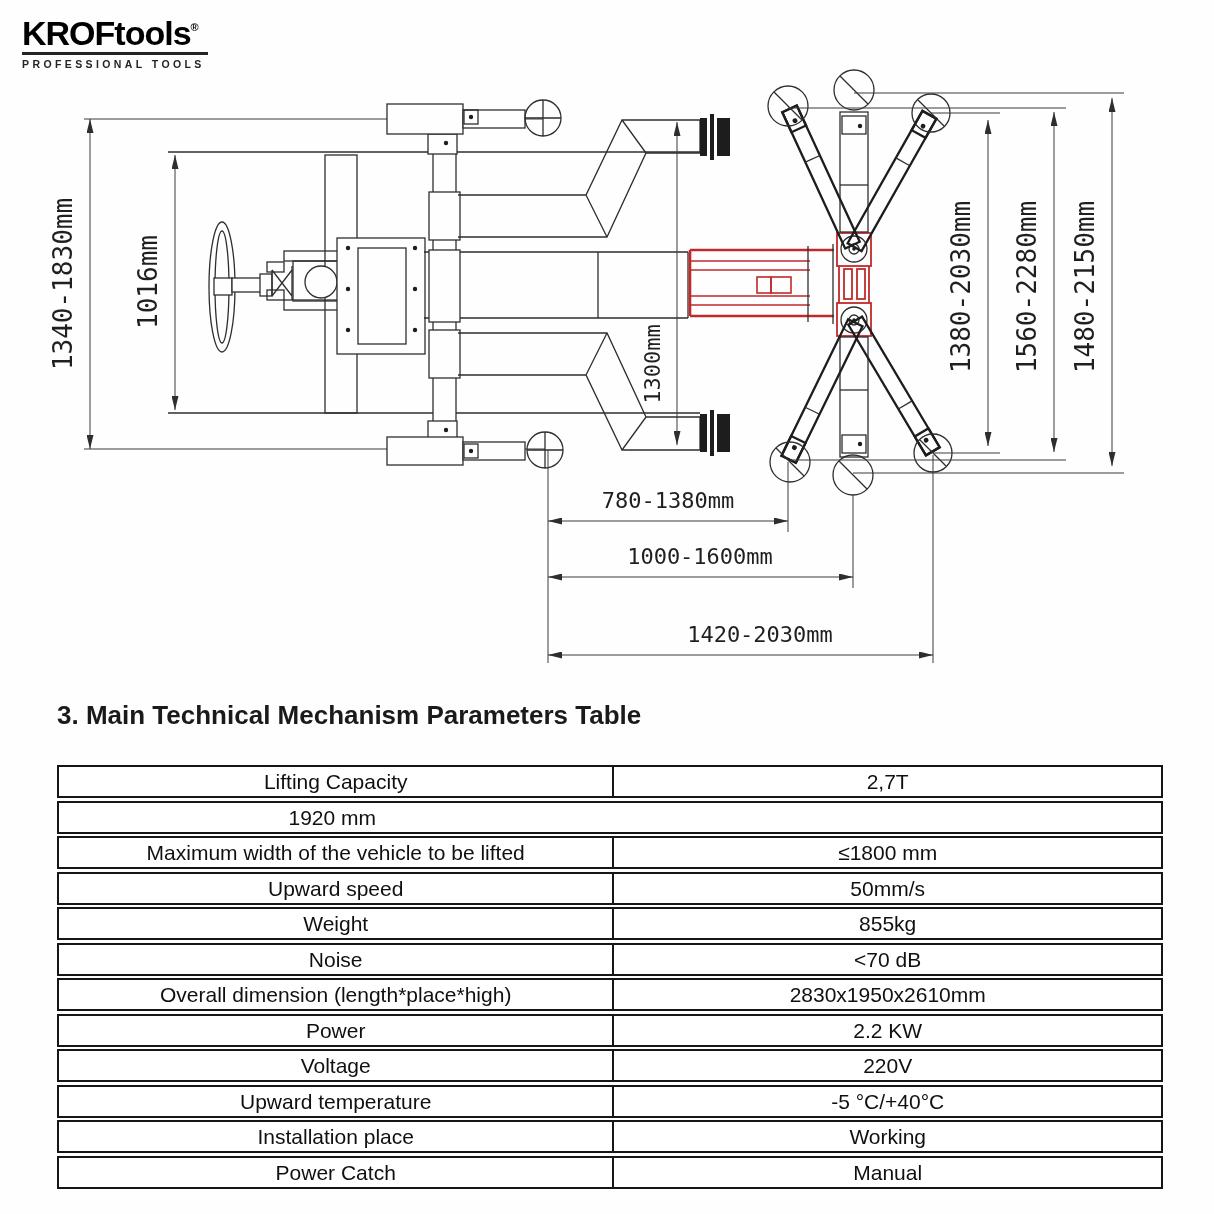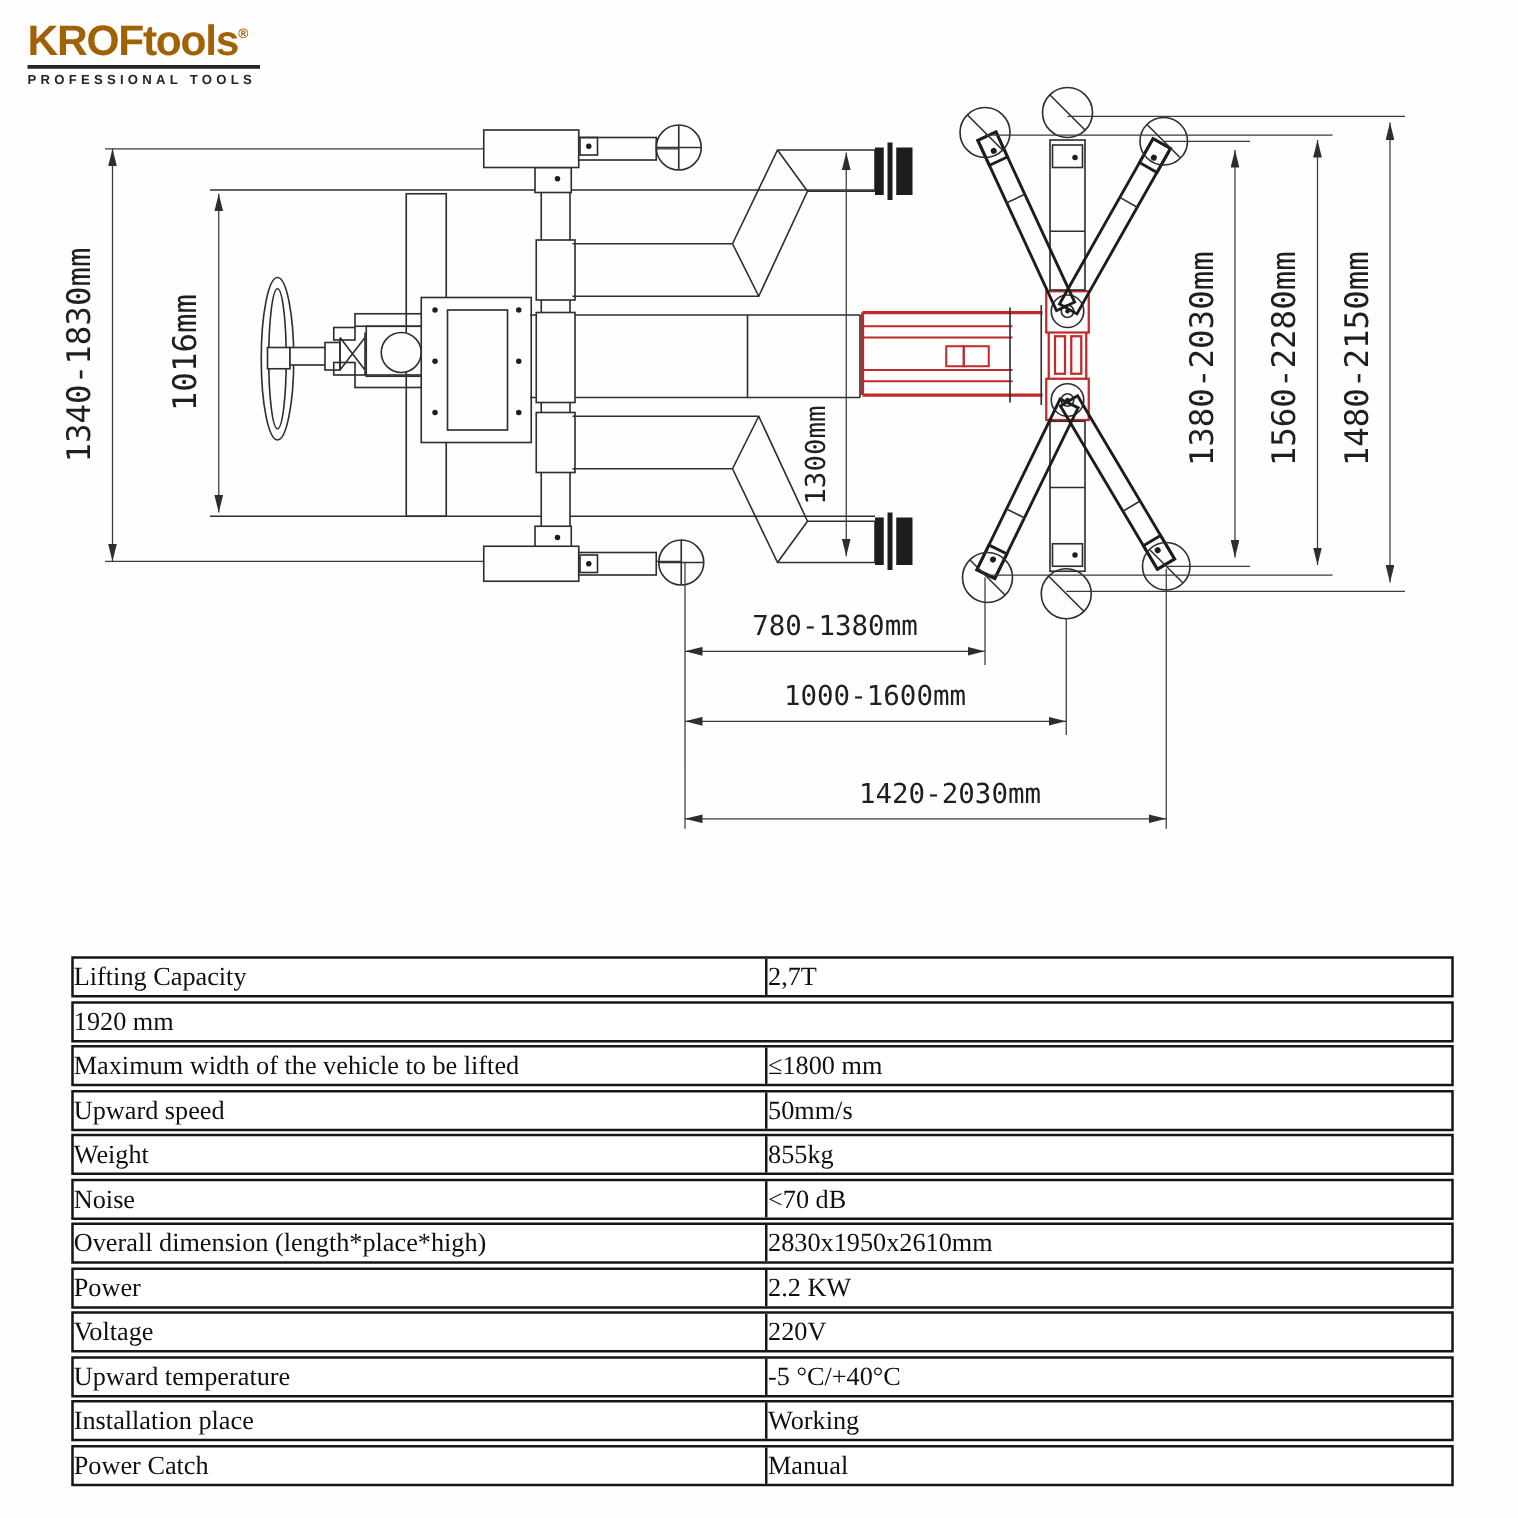--- a/index.html
+++ b/index.html
@@ -1,41 +1,41 @@
 <!DOCTYPE html>
 <html><head>
 <meta charset="utf-8">
 <style>
   html,body{margin:0;padding:0;background:#ffffff;}
   .page{position:relative;width:1214px;height:1214px;background:#fefefe;font-family:"Liberation Sans",sans-serif;color:#151515;overflow:hidden;}
 
   
   .logo{position:absolute;left:22px;top:10px;width:186px;}
-  .logo-word{font-weight:bold;font-size:34px;letter-spacing:-1px;color:#a16207;line-height:34px;white-space:nowrap;}
+  .logo-word{font-weight:bold;font-size:34px;letter-spacing:-1px;color:#000000;line-height:34px;white-space:nowrap;}
   .logo-word .lt{font-weight:600;}
   .logo-reg{font-size:11px;vertical-align:14px;letter-spacing:0;}
   .logo-rule{height:3px;background:#262423;margin-top:2px;}
   .logo-tag{margin-top:3px;font-size:10.5px;font-weight:bold;letter-spacing:3.4px;color:#262423;white-space:nowrap;}
 
   
   .diagram{position:absolute;left:0;top:0;width:1214px;height:690px;}
   svg .ln{stroke:#2e2e2e;fill:none;stroke-width:1.3;}
   svg .bg{fill:#fefefe;stroke:#2e2e2e;stroke-width:1.3;}
   svg .bold{stroke:#1d1d1d;fill:none;stroke-width:2.3;}
   svg .dim{stroke:#3a3a3a;fill:none;stroke-width:1;}
   svg .red{stroke:#c12a2a;fill:none;}
   svg .dot{fill:#1d1d1d;stroke:none;}
   svg .blk{fill:#1d1d1d;stroke:none;}
   svg text.dlab{font-family:"DejaVu Sans Mono",monospace;fill:#1f1f1f;}
 
   
   .sec-heading{position:absolute;left:57px;top:700px;font-size:26px;font-weight:bold;color:#1a1a1a;}
   .params{position:absolute;left:57px;top:765px;width:1106px;}
   .prow{display:flex;border:2px solid #161616;height:33px;margin-bottom:2.5px;box-sizing:border-box;align-items:center;background:#fff;}
-  .pcell{font-size:21px;color:#101010;box-sizing:border-box;line-height:29px;font-family:Liberation Serif, serif;}
+  .pcell{font-size:21px;text-align:center;color:#101010;box-sizing:border-box;line-height:29px;}
   .pcell.k{width:50.4%;border-right:2px solid #161616;height:100%;}
   .pcell.v{width:49.6%;}
 </style>
 </head>
 <body>
 
 <div class="page">
 
   <div class="logo">
     <div class="logo-word"><span>KROF</span><span class="lt">tools</span><span class="logo-reg">®</span></div>
@@ -222,20 +222,21 @@
       <text class="dlab" font-size="26" text-anchor="middle" transform="rotate(-90 970 287)" x="970" y="287">1380-2030mm</text>
       <text class="dlab" font-size="26" text-anchor="middle" transform="rotate(-90 1036 287)" x="1036" y="287">1560-2280mm</text>
       <text class="dlab" font-size="26" text-anchor="middle" transform="rotate(-90 1094 287)" x="1094" y="287">1480-2150mm</text>
       <text class="dlab" font-size="22" text-anchor="middle" x="668" y="508">780-1380mm</text>
       <text class="dlab" font-size="22" text-anchor="middle" x="700" y="564">1000-1600mm</text>
       <text class="dlab" font-size="22" text-anchor="middle" x="760" y="642">1420-2030mm</text>
     </g>
   </svg>
   </div>
 
+  <div class="sec-heading">3. Main Technical Mechanism Parameters Table</div>
 
   <div class="params">
     <div class="prow">
         <div class="pcell k">Lifting Capacity</div>
         <div class="pcell v">2,7T</div>
       </div>
     <div class="prow">
         <div class="pcell v">1920 mm</div>
       </div>
     <div class="prow">

